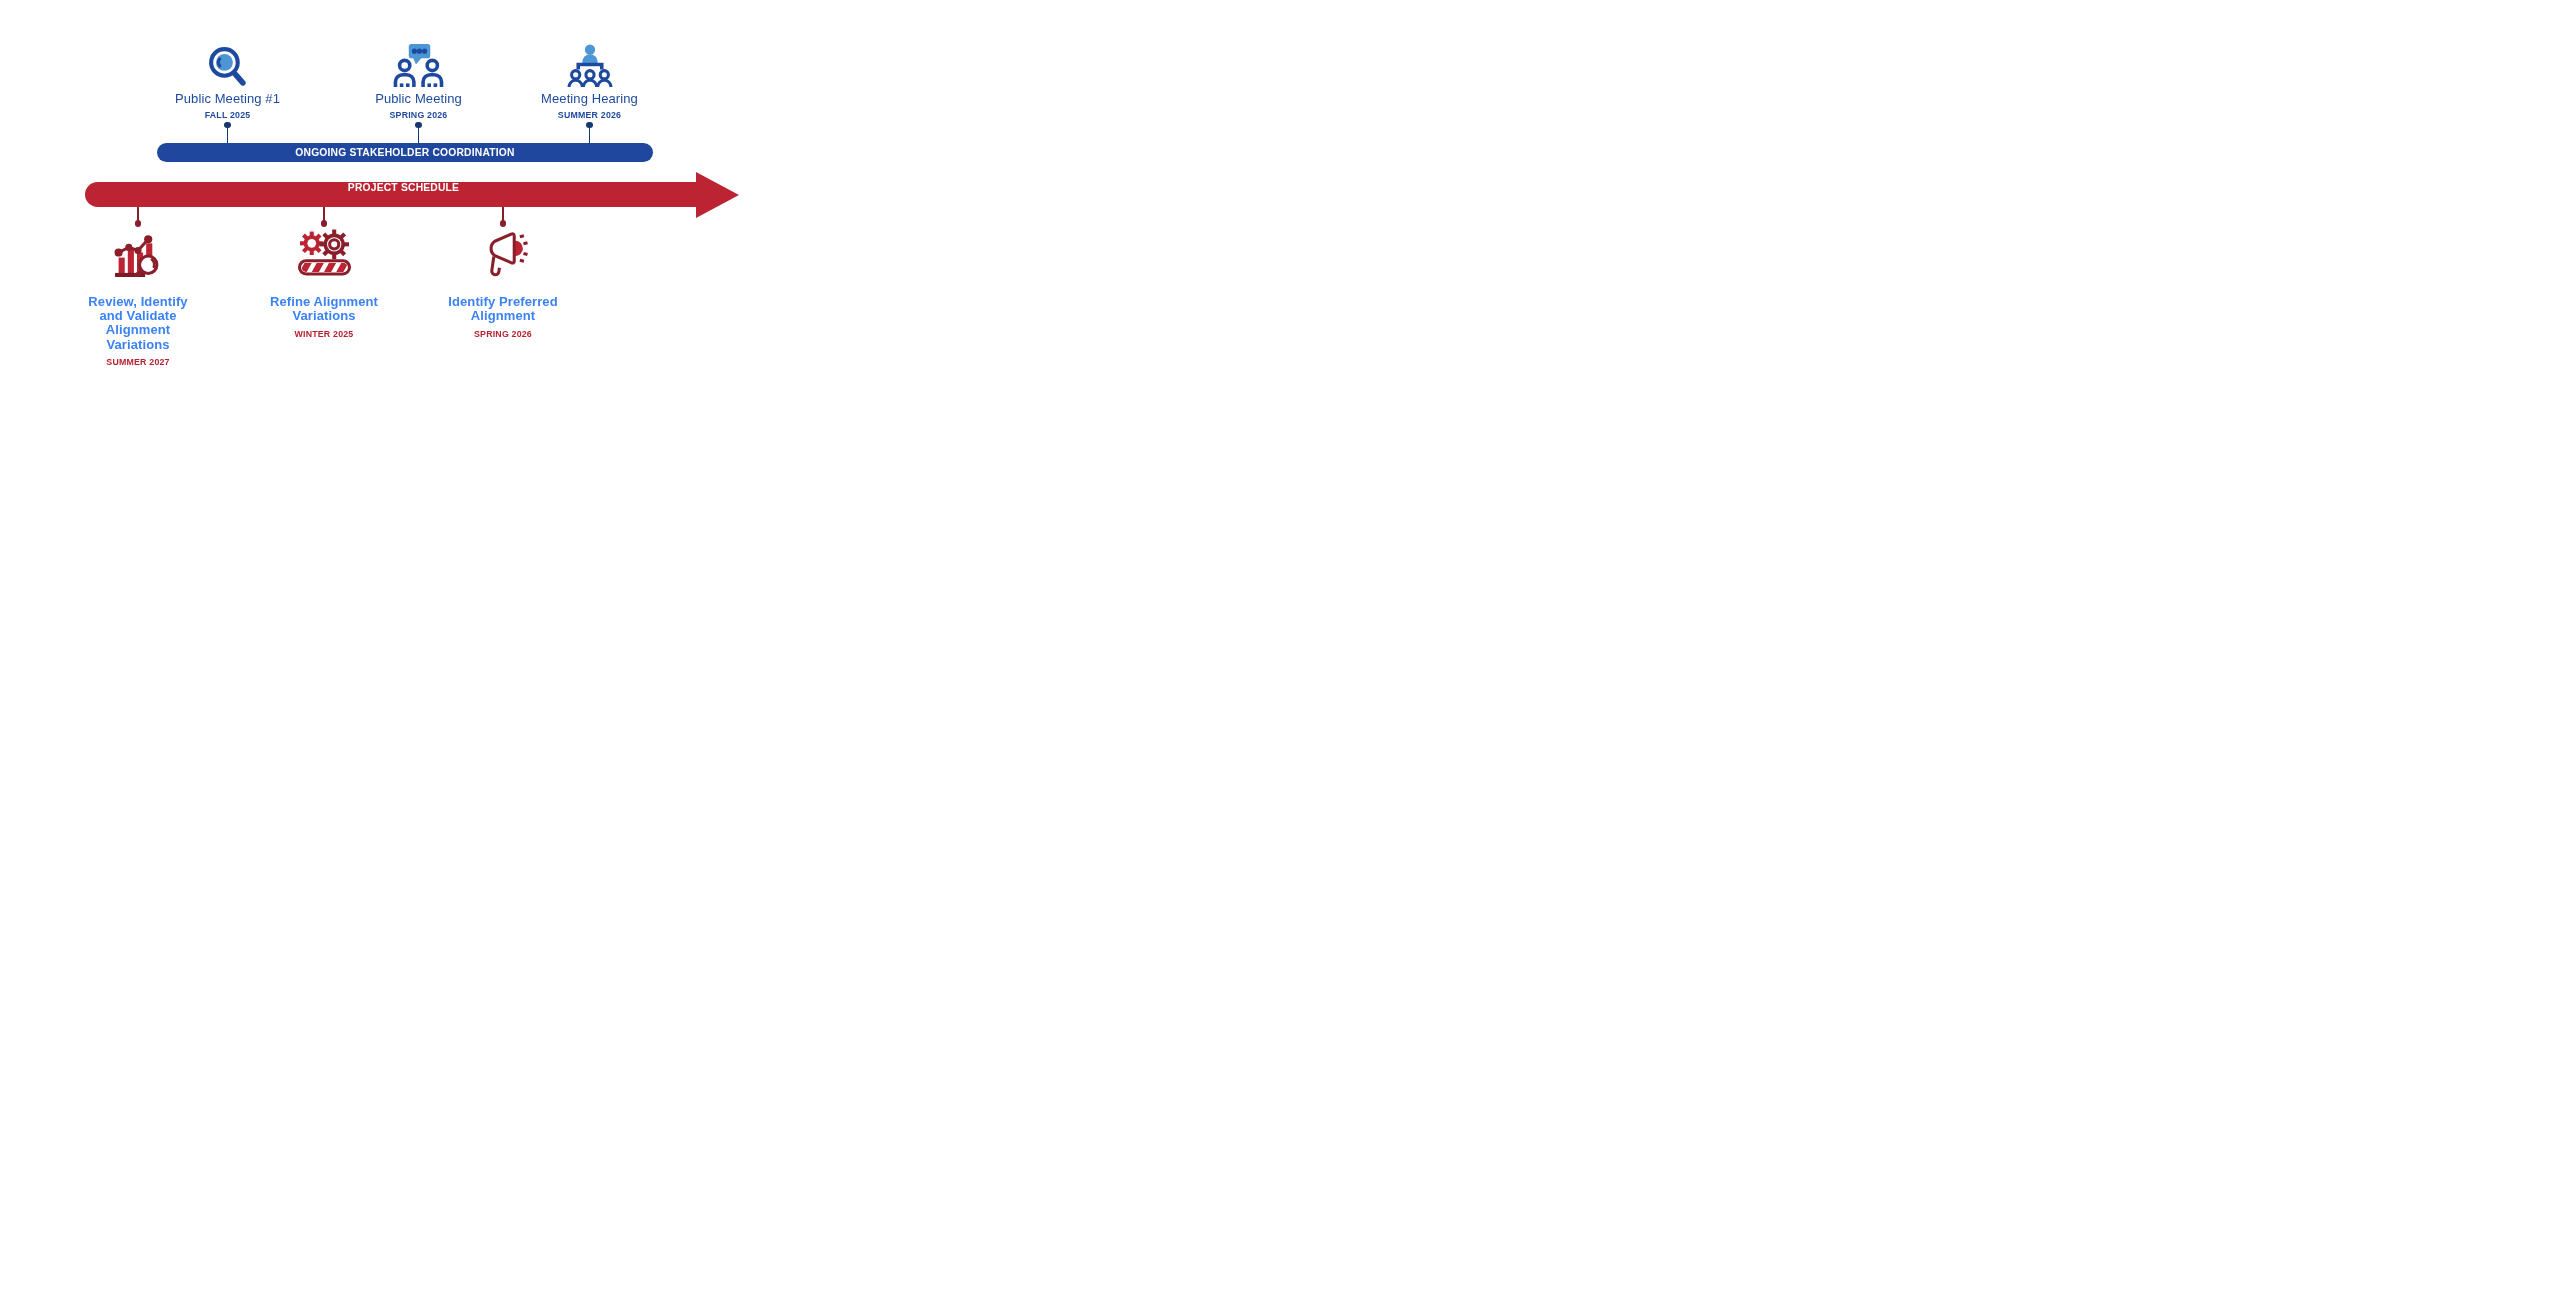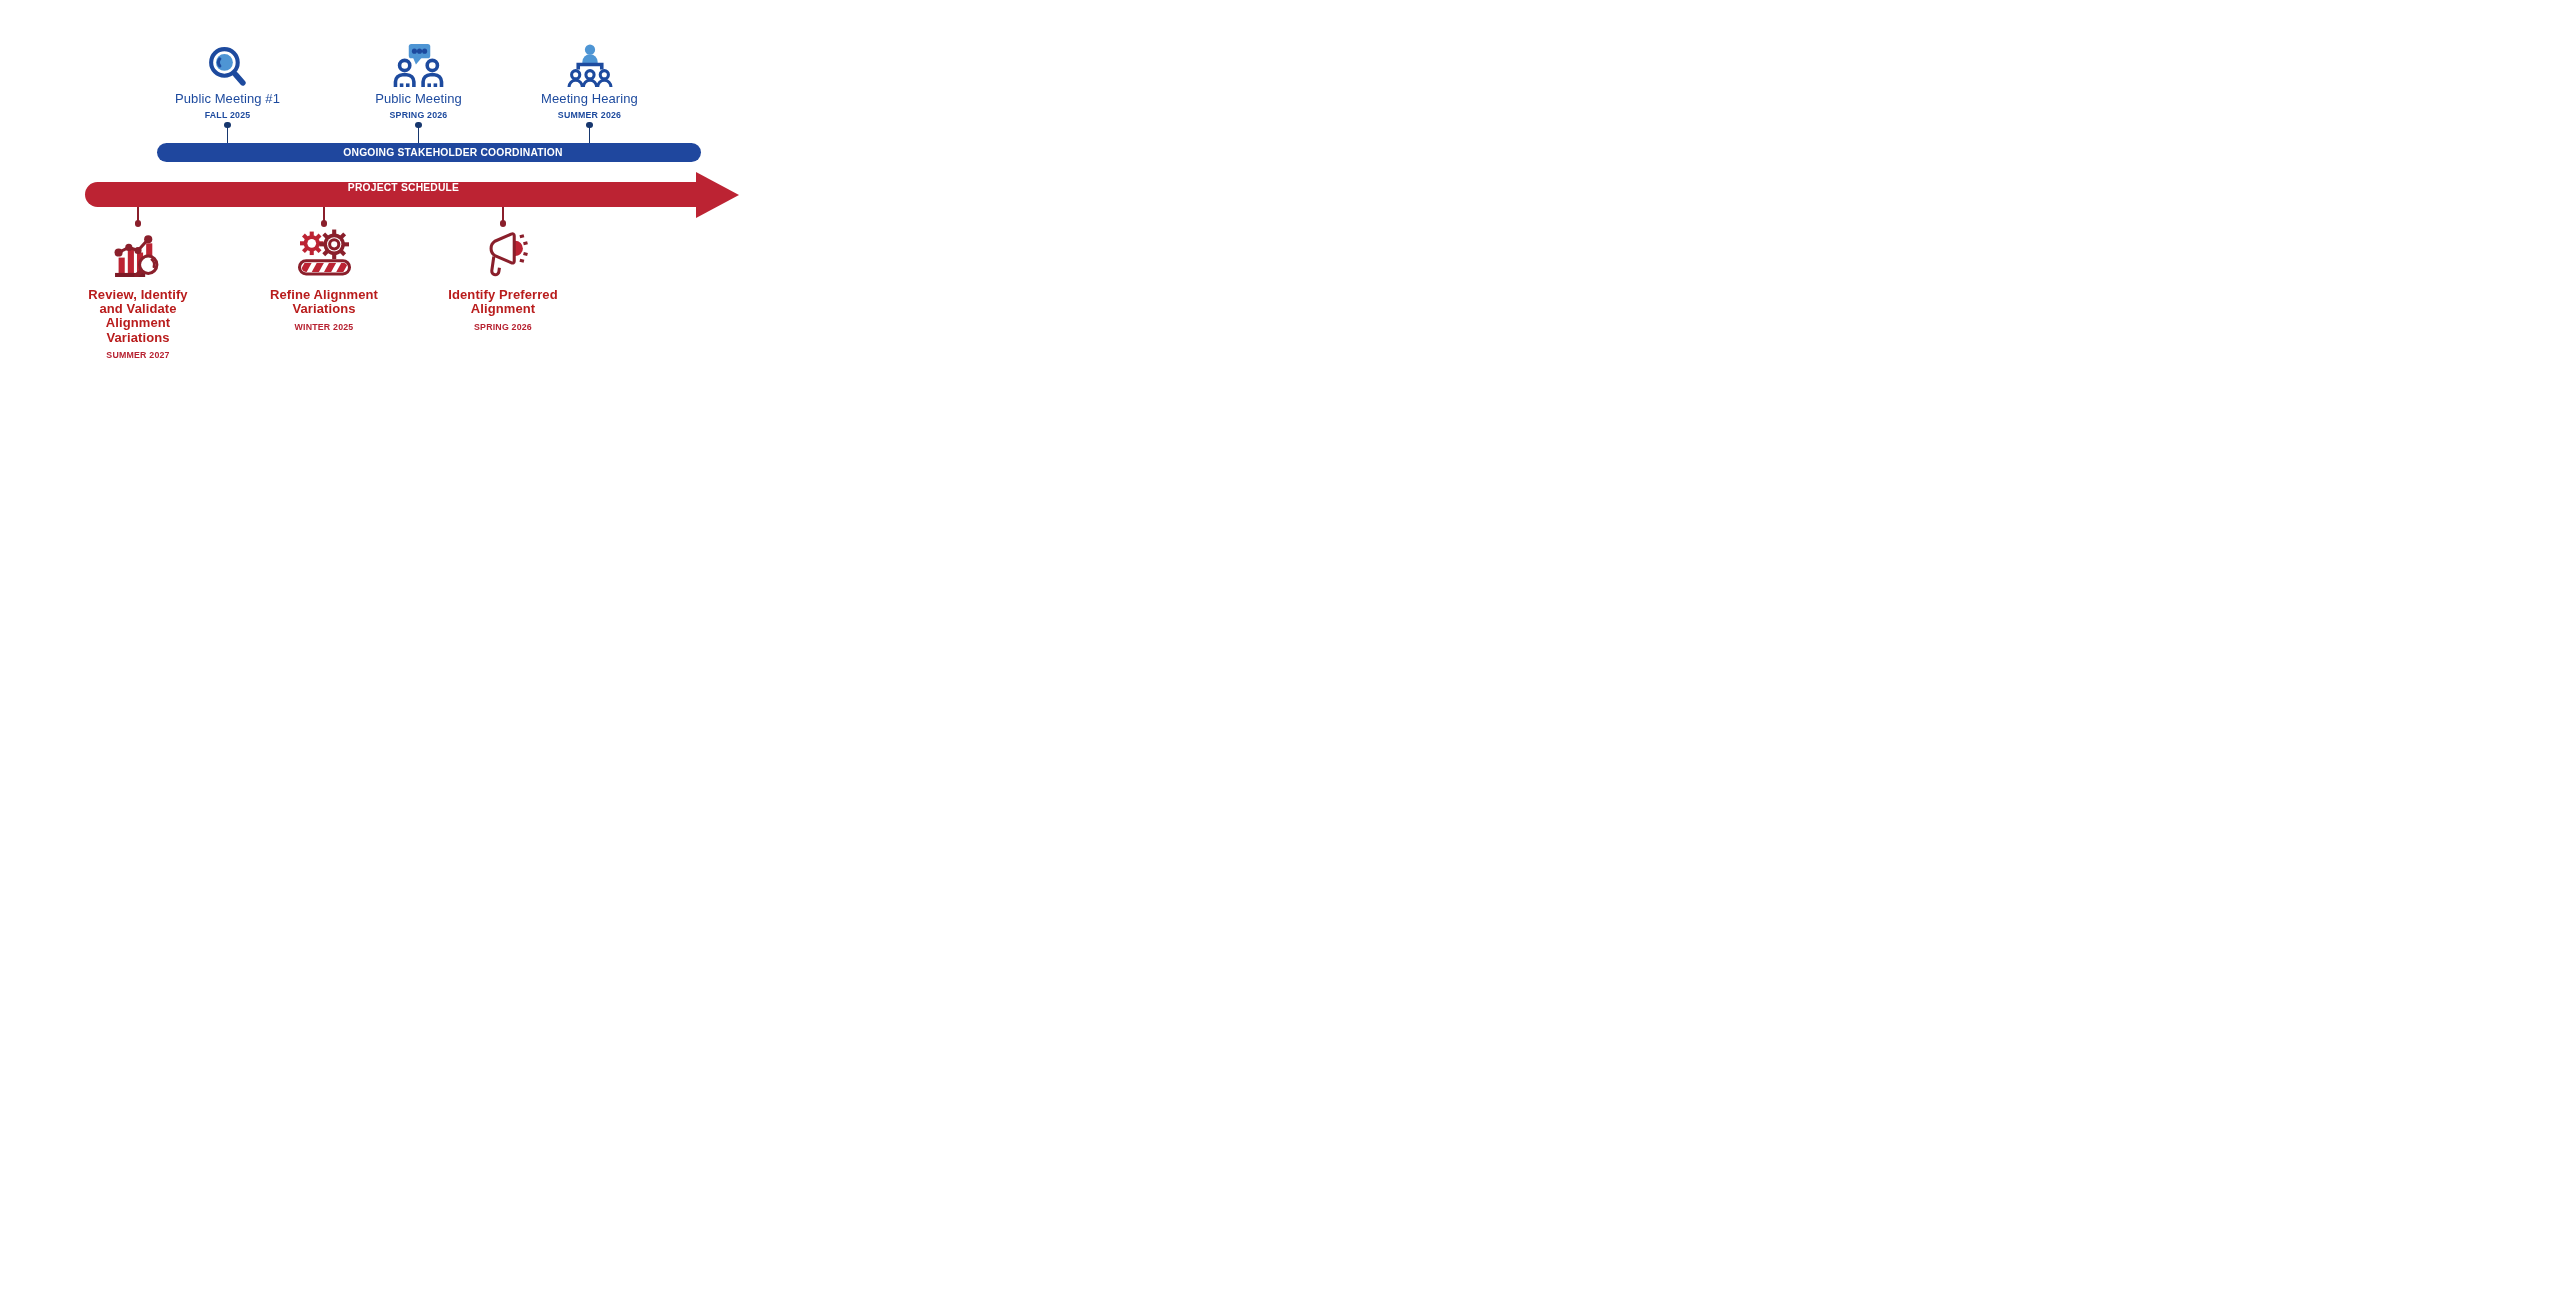--- a/index.html
+++ b/index.html
@@ -11,40 +11,40 @@
   .top-item{position:absolute;top:0;width:165px;margin-left:-82px;text-align:center;}
   .t-icon{height:43px;margin-top:45px;display:flex;justify-content:center;align-items:flex-end;}
   .t-title{margin-top:3px;font-size:13px;font-weight:normal;color:#1D4A9E;letter-spacing:0.1px;}
   .t-date{margin-top:3.6px;font-size:8.8px;font-weight:bold;color:#1D4A9E;letter-spacing:0.2px;}
   .t-stem{position:absolute;left:50%;top:125px;width:1.5px;height:17.5px;margin-left:-0.8px;background:#17376E;}
   .t-dot{position:absolute;left:50%;top:122px;width:6.2px;height:6.2px;margin-left:-3.1px;border-radius:50%;background:#17376E;}
   
   .blue-bar{
     position:absolute;left:157px;top:143px;width:496px;height:19px;border-radius:9.5px;
     background:#1F479E;display:flex;align-items:center;justify-content:center;
-    color:#ffffff;font-weight:bold;font-size:10.3px;letter-spacing:0.2px;padding-left:48px;
+    color:#ffffff;font-weight:bold;font-size:10.3px;letter-spacing:0.2px;
   }
   
   .red-bar{
     position:absolute;left:85px;top:182px;width:612px;height:25px;
     background:#BC2333;border-radius:12.6px 0 0 12.6px;
     display:flex;align-items:flex-start;justify-content:center;padding-left:25px;box-sizing:border-box;
     color:#ffffff;font-weight:bold;font-size:10.3px;letter-spacing:0.2px;
   }
   .red-head{
     position:absolute;left:696px;top:172px;width:0;height:0;
     border-top:23px solid transparent;border-bottom:23px solid transparent;
     border-left:43px solid #BC2333;
   }
   
   .bottom-item{position:absolute;top:207px;width:170px;margin-left:-85px;text-align:center;}
   .b-stem{position:absolute;left:50%;top:0;width:1.5px;height:14px;margin-left:-0.8px;background:#8A1F2B;}
   .b-dot{position:absolute;left:50%;top:13px;width:6.7px;height:6.7px;margin-left:-3.3px;border-radius:50%;background:#8A1F2B;}
   .b-icon{height:49px;margin-top:20.6px;display:flex;justify-content:center;align-items:center;}
-  .b-title{margin-top:11px;font-size:13px;line-height:14.4px;font-weight:bold;color:#b91c1c;white-space:pre-line;letter-spacing:0.1px;}
+  .b-title{margin-top:18px;font-size:13px;line-height:14.4px;font-weight:bold;color:#3b82f6;white-space:pre-line;letter-spacing:0.1px;}
   .b-date{margin-top:5.2px;font-size:8.8px;font-weight:bold;color:#B72231;letter-spacing:0.2px;}
 </style>
 </head>
 <body>
 
 <div class="stage">
 
   <div class="top-item" style="left:227px">
     <div class="t-stem"></div>
     <div class="t-dot"></div>

